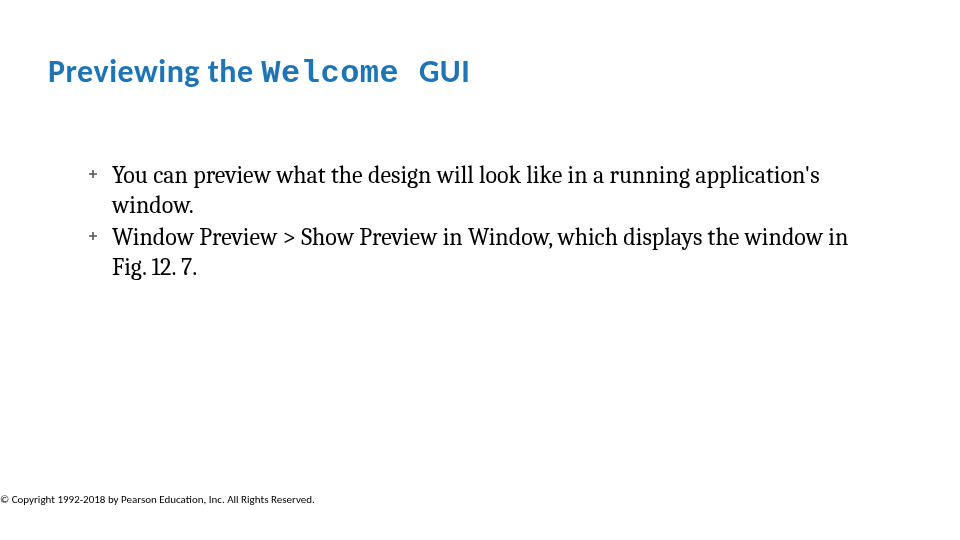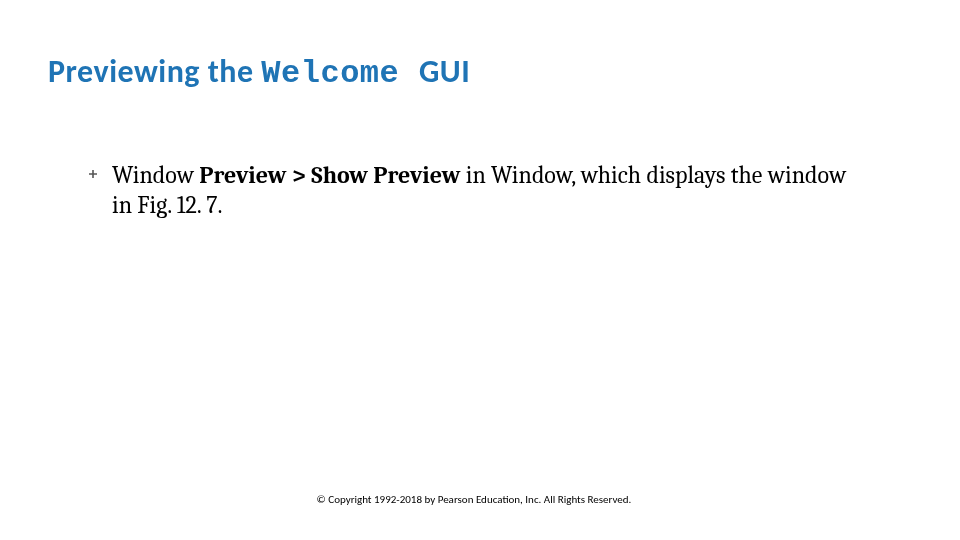--- a/index.html
+++ b/index.html
@@ -60,36 +60,36 @@
     background: #565656;
     
     clip-path: polygon(40% 0, 60% 0, 60% 40%, 100% 40%, 100% 60%, 60% 60%, 60% 100%, 40% 100%, 40% 60%, 0 60%, 0 40%, 40% 40%);
     transform: scale(0.8);
   }
   .footer {
     position: absolute;
     bottom: 34px;
     left: 0;
     right: 0;
-    text-align: center;
     font-size: 11px;
     font-family: "Calibri", "Segoe UI", sans-serif;
     color: #000;
     margin-top: 8px;
   }
 </style>
 </head>
 <body>
 
 <div class="slide">
 
   <div class="title">
     <span class="sans-part">Previewing the </span><span class="mono-part">Welcome </span><span class="sans-part">GUI</span>
   </div>
 
   <div class="body">
 
-      <div class="bullet"><span>Window </span><span style="font-weight: 700;">Preview &gt; Show Preview</span><span> in Window, which displays the window in Fig. 12. 7.</span></div>
+  <div class="bullet"><span>You can preview what the design will look like in a running application's window.</span></div>
+      <div class="bullet"><span>Window </span><span style="font-weight: 400;">Preview &gt; Show Preview</span><span> in Window, which displays the window in Fig. 12. 7.</span></div>
     </div>
 
   <div class="footer">© Copyright 1992-2018 by Pearson Education, Inc. All Rights Reserved.</div>
 
 </div>
 
 </body></html>

